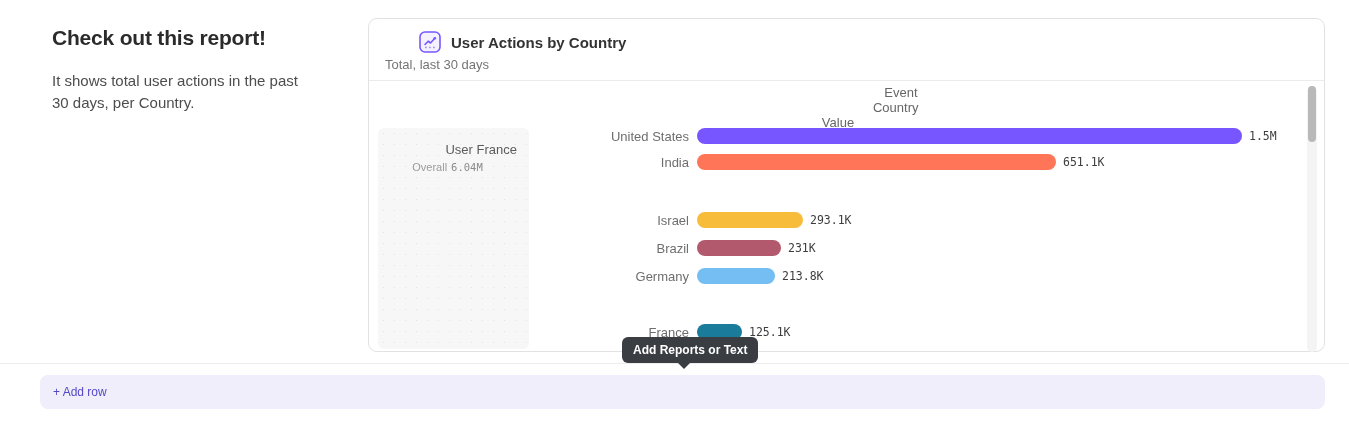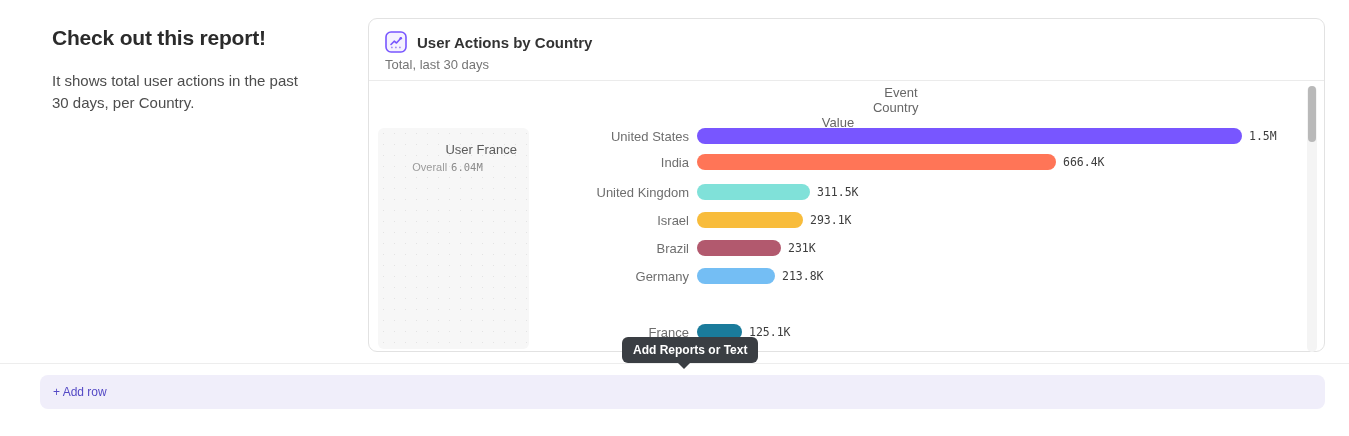--- a/index.html
+++ b/index.html
@@ -8,21 +8,21 @@
 
   
   .intro { position:absolute; left:52px; top:26px; width:250px; }
   .intro h1 { font-size:21px; font-weight:bold; color:#2b2b2b; letter-spacing:-0.2px; }
   .intro p { margin-top:20px; font-size:15px; line-height:22px; color:#4d4d4d; }
 
   
   .card { position:absolute; left:368px; top:18px; width:957px; height:334px;
           background:#fff; border:1px solid #e2e2e2; border-radius:9px; }
   .card-header { position:relative; height:62px; border-bottom:1px solid #ebebeb; padding:12px 16px 0 16px; }
-  .card-title-row { display:flex; align-items:center; gap:10px; }
+  .card-title-row { display:flex; align-items:center; gap:10px;margin-left:34px; }
   .report-icon { width:22px; height:22px; flex:0 0 22px; }
   .card-title { font-size:15px; font-weight:bold; color:#333333; }
   .card-subtitle { margin-top:4px; margin-left:0; font-size:13px; color:#757575; }
 
   
   .col-headers { position:absolute; left:0; top:66px; width:938px; height:30px;
                  display:flex; align-items:center; font-size:13px; color:#666666;flex-direction:column; }
   .col-event { width:159px; text-align:right; }
   .col-country { width:161px; text-align:right; }
   .col-value { flex:1; text-align:center; }
@@ -107,26 +107,21 @@
 
     <div class="bar-rows">
         <div class="bar-row" style="top: 103px;">
           <span class="country-label">United States</span>
           <span class="bar" style="width: 545px; background: rgb(120, 86, 255);"></span>
           <span class="value-label">1.5M</span>
         </div>
         <div class="bar-row" style="top: 129px;">
           <span class="country-label">India</span>
           <span class="bar" style="width: 359px; background: rgb(255, 117, 87);"></span>
-          <span class="value-label">666.4K</span>
-        </div>
-        <div class="bar-row" style="top: 159px;">
-          <span class="country-label">United Kingdom</span>
-          <span class="bar" style="width: 113px; background: rgb(128, 225, 217);"></span>
-          <span class="value-label">311.5K</span>
+          <span class="value-label">651.1K</span>
         </div>
         <div class="bar-row" style="top: 187px;">
           <span class="country-label">Israel</span>
           <span class="bar" style="width: 106px; background: rgb(248, 188, 59);"></span>
           <span class="value-label">293.1K</span>
         </div>
         <div class="bar-row" style="top: 215px;">
           <span class="country-label">Brazil</span>
           <span class="bar" style="width: 84px; background: rgb(178, 89, 110);"></span>
           <span class="value-label">231K</span>

